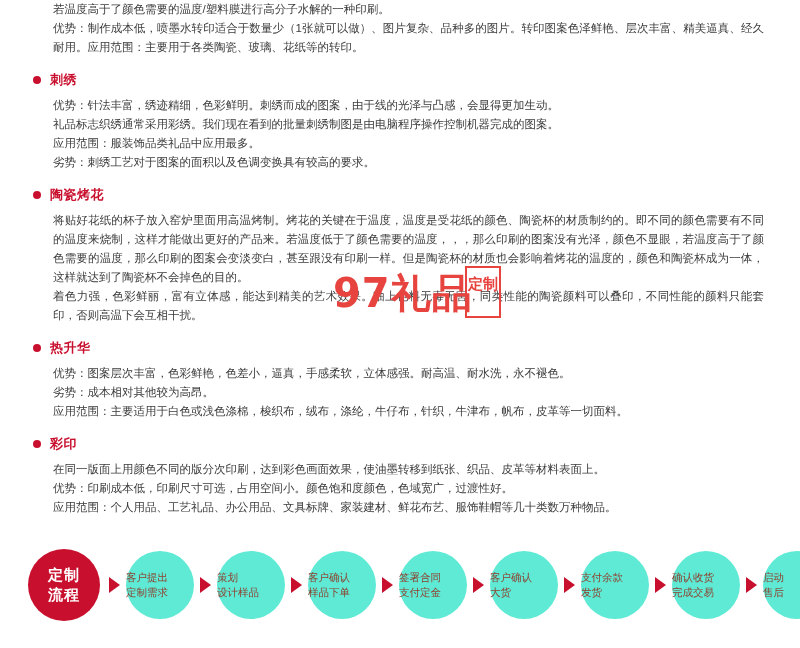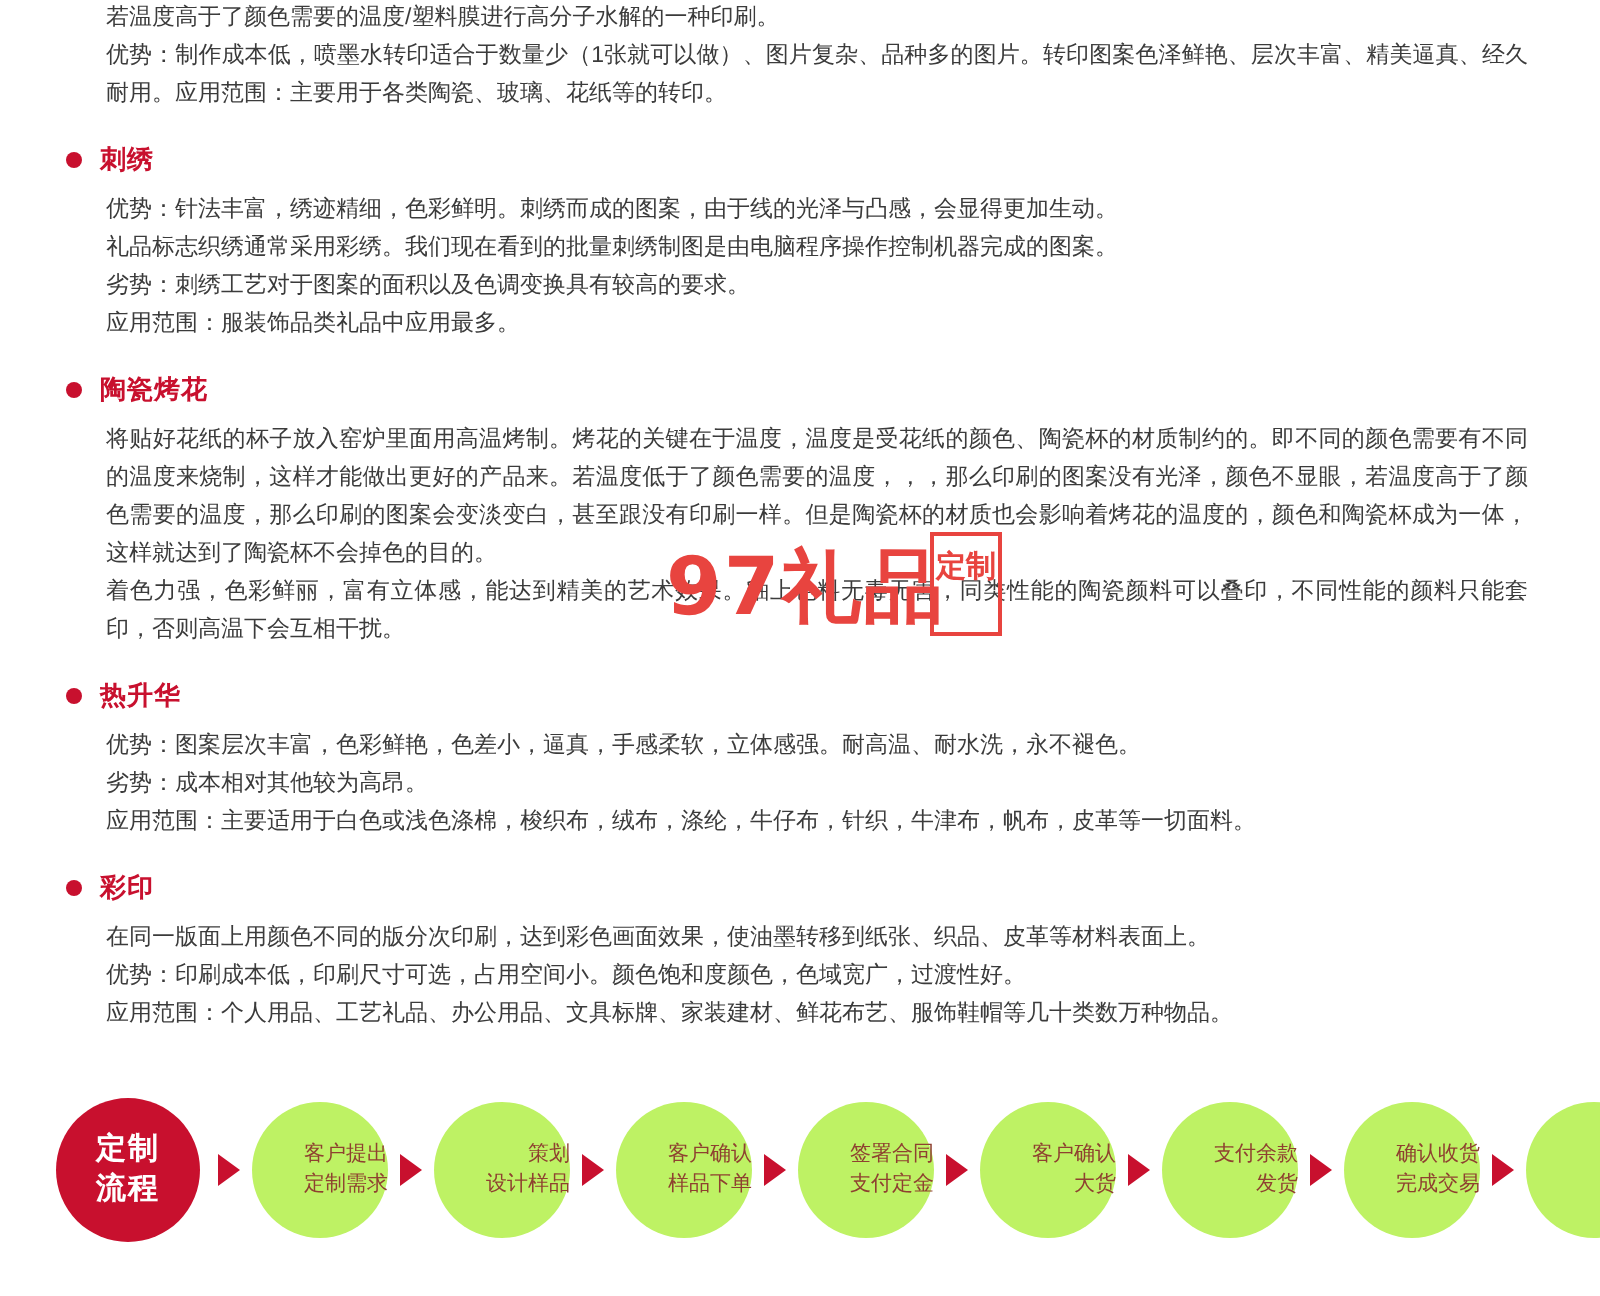--- a/index.html
+++ b/index.html
@@ -113,26 +113,26 @@
     align-items: center;
     justify-content: center;
     line-height: 20px;
     flex: 0 0 auto;
     letter-spacing: 1px;
   }
   .flow-step {
     width: 68px;
     height: 68px;
     border-radius: 50%;
-    background: #bef264;
+    background: #5eead4;
     color: #8e4130;
     font-size: 10.5px;
     display: flex;
     flex-direction: column;
-    align-items: flex-end;
+    align-items: flex-start;
     justify-content: center;
     line-height: 15px;
     flex: 0 0 auto;
     text-align: center;
   }
   .arrow {
     width: 0;
     height: 0;
     border-top: 8px solid transparent;
     border-bottom: 8px solid transparent;
@@ -155,22 +155,22 @@
   </div>
 
   <div class="section">
     <div class="sec-head">
       <span class="bullet"></span>
       <span class="sec-title">刺绣</span>
     </div>
     <div class="sec-body">
       <div class="line">优势：针法丰富，绣迹精细，色彩鲜明。刺绣而成的图案，由于线的光泽与凸感，会显得更加生动。</div>
       <div class="line">礼品标志织绣通常采用彩绣。我们现在看到的批量刺绣制图是由电脑程序操作控制机器完成的图案。</div>
+      <div class="line">应用范围：服装饰品类礼品中应用最多。</div>
       <div class="line">劣势：刺绣工艺对于图案的面积以及色调变换具有较高的要求。</div>
-      <div class="line">应用范围：服装饰品类礼品中应用最多。</div>
     </div>
   </div>
 
   <div class="section">
     <div class="sec-head">
       <span class="bullet"></span>
       <span class="sec-title">陶瓷烤花</span>
     </div>
     <div class="sec-body">
       <div class="line">将贴好花纸的杯子放入窑炉里面用高温烤制。烤花的关键在于温度，温度是受花纸的颜色、陶瓷杯的材质制约的。即不同的颜色需要有不同的温度来烧制，这样才能做出更好的产品来。若温度低于了颜色需要的温度，，，那么印刷的图案没有光泽，颜色不显眼，若温度高于了颜色需要的温度，那么印刷的图案会变淡变白，甚至跟没有印刷一样。但是陶瓷杯的材质也会影响着烤花的温度的，颜色和陶瓷杯成为一体，这样就达到了陶瓷杯不会掉色的目的。</div>

